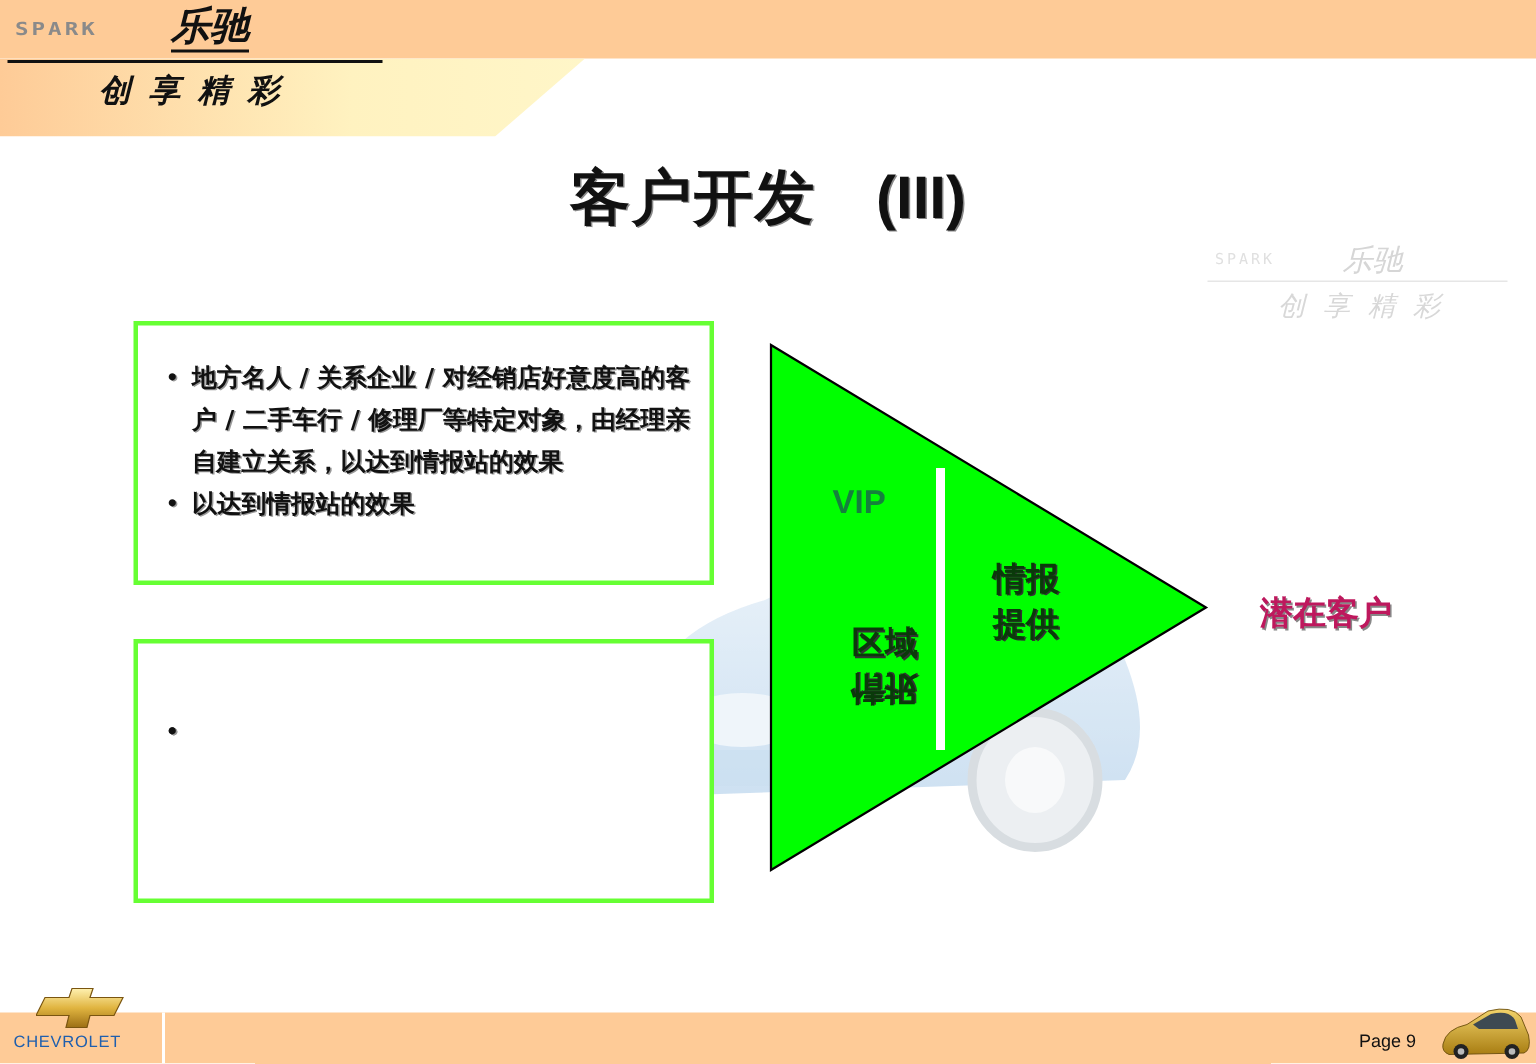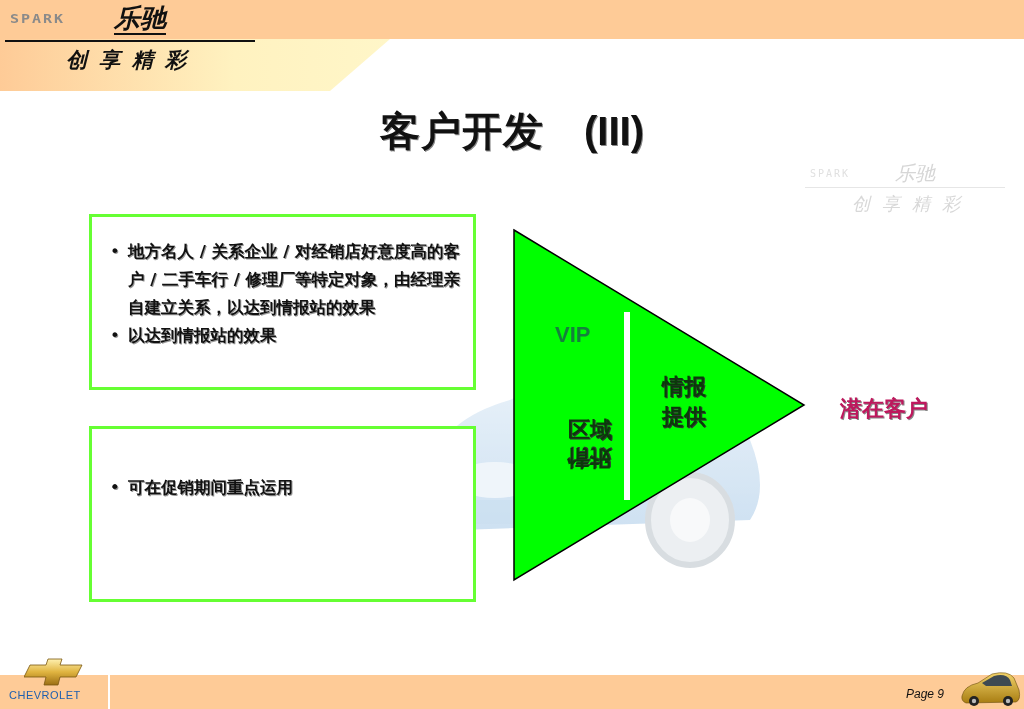--- a/index.html
+++ b/index.html
@@ -50,21 +50,21 @@
     .tri-left .row2 { display: inline-block; transform: scaleY(-1); }
     .tri-right { position: absolute; left: 662px; top: 372px; width: 60px; font-size: 22px; font-weight: bold; line-height: 30px; color: #0a3a0a; text-shadow: 1px 1px 0 #333; }
 
     .target { position: absolute; left: 840px; top: 394px; font-size: 22px; font-weight: bold; color: #be185d; text-shadow: 1px 1px 0 #888; }
 
     
     .footer-band { position: absolute; left: 0; top: 675px; width: 1024px; height: 34px; background: #fecb97; }
     .footer-divider { position: absolute; left: 108px; top: 675px; width: 2px; height: 34px; background: #ffffff; }
     .chevy-logo { position: absolute; left: 24px; top: 657px; width: 60px; height: 30px; }
     .chevy-text { position: absolute; left: 9px; top: 689px; font-family: "Liberation Sans", sans-serif; font-size: 11px; font-weight: normal; letter-spacing: 0.5px; color: #1f5fae; }
-    .page-num { position: absolute; left: 906px; top: 687px; font-family: "Liberation Sans", sans-serif; font-size: 12px; color: #111; font-style: italic; }
+    .page-num { position: absolute; left: 906px; top: 687px; font-family: "Liberation Sans", sans-serif; font-size: 12px; color: #111; }
     .footer-car { position: absolute; left: 958px; top: 668px; width: 64px; height: 40px; }
   </style>
 </head>
 <body>
 
 <div class="header-band"></div>
 <div class="header-wedge">
   <svg viewBox="0 0 390 52">
     <defs>
       <linearGradient id="wg" x1="0" y1="0" x2="1" y2="0">
@@ -112,21 +112,21 @@
 <div class="box box1">
   <ul>
     <li><span class="bullet">•</span><span>地方名人 / 关系企业 / 对经销店好意度高的客户 / 二手车行 / 修理厂等特定对象，由经理亲自建立关系，以达到情报站的效果</span></li>
     <li><span class="bullet">•</span><span>以达到情报站的效果</span></li>
   </ul>
 </div>
 
 <div class="box box2">
   <ul>
     <li><span class="bullet">•</span></li>
-    <li><span class="bullet">•</span><span>可在促销期间重点运用</span></li>
+    <li><span class="bullet">•</span></li>
   </ul>
 </div>
 
 <div class="triangle">
   <svg viewBox="0 0 296 354">
     <polygon points="2,2 292,177 2,352" fill="#00ff00" stroke="#000" stroke-width="1.5"></polygon>
   </svg>
 </div>
 <div class="tri-divider"></div>
 <div class="vip">VIP</div>

